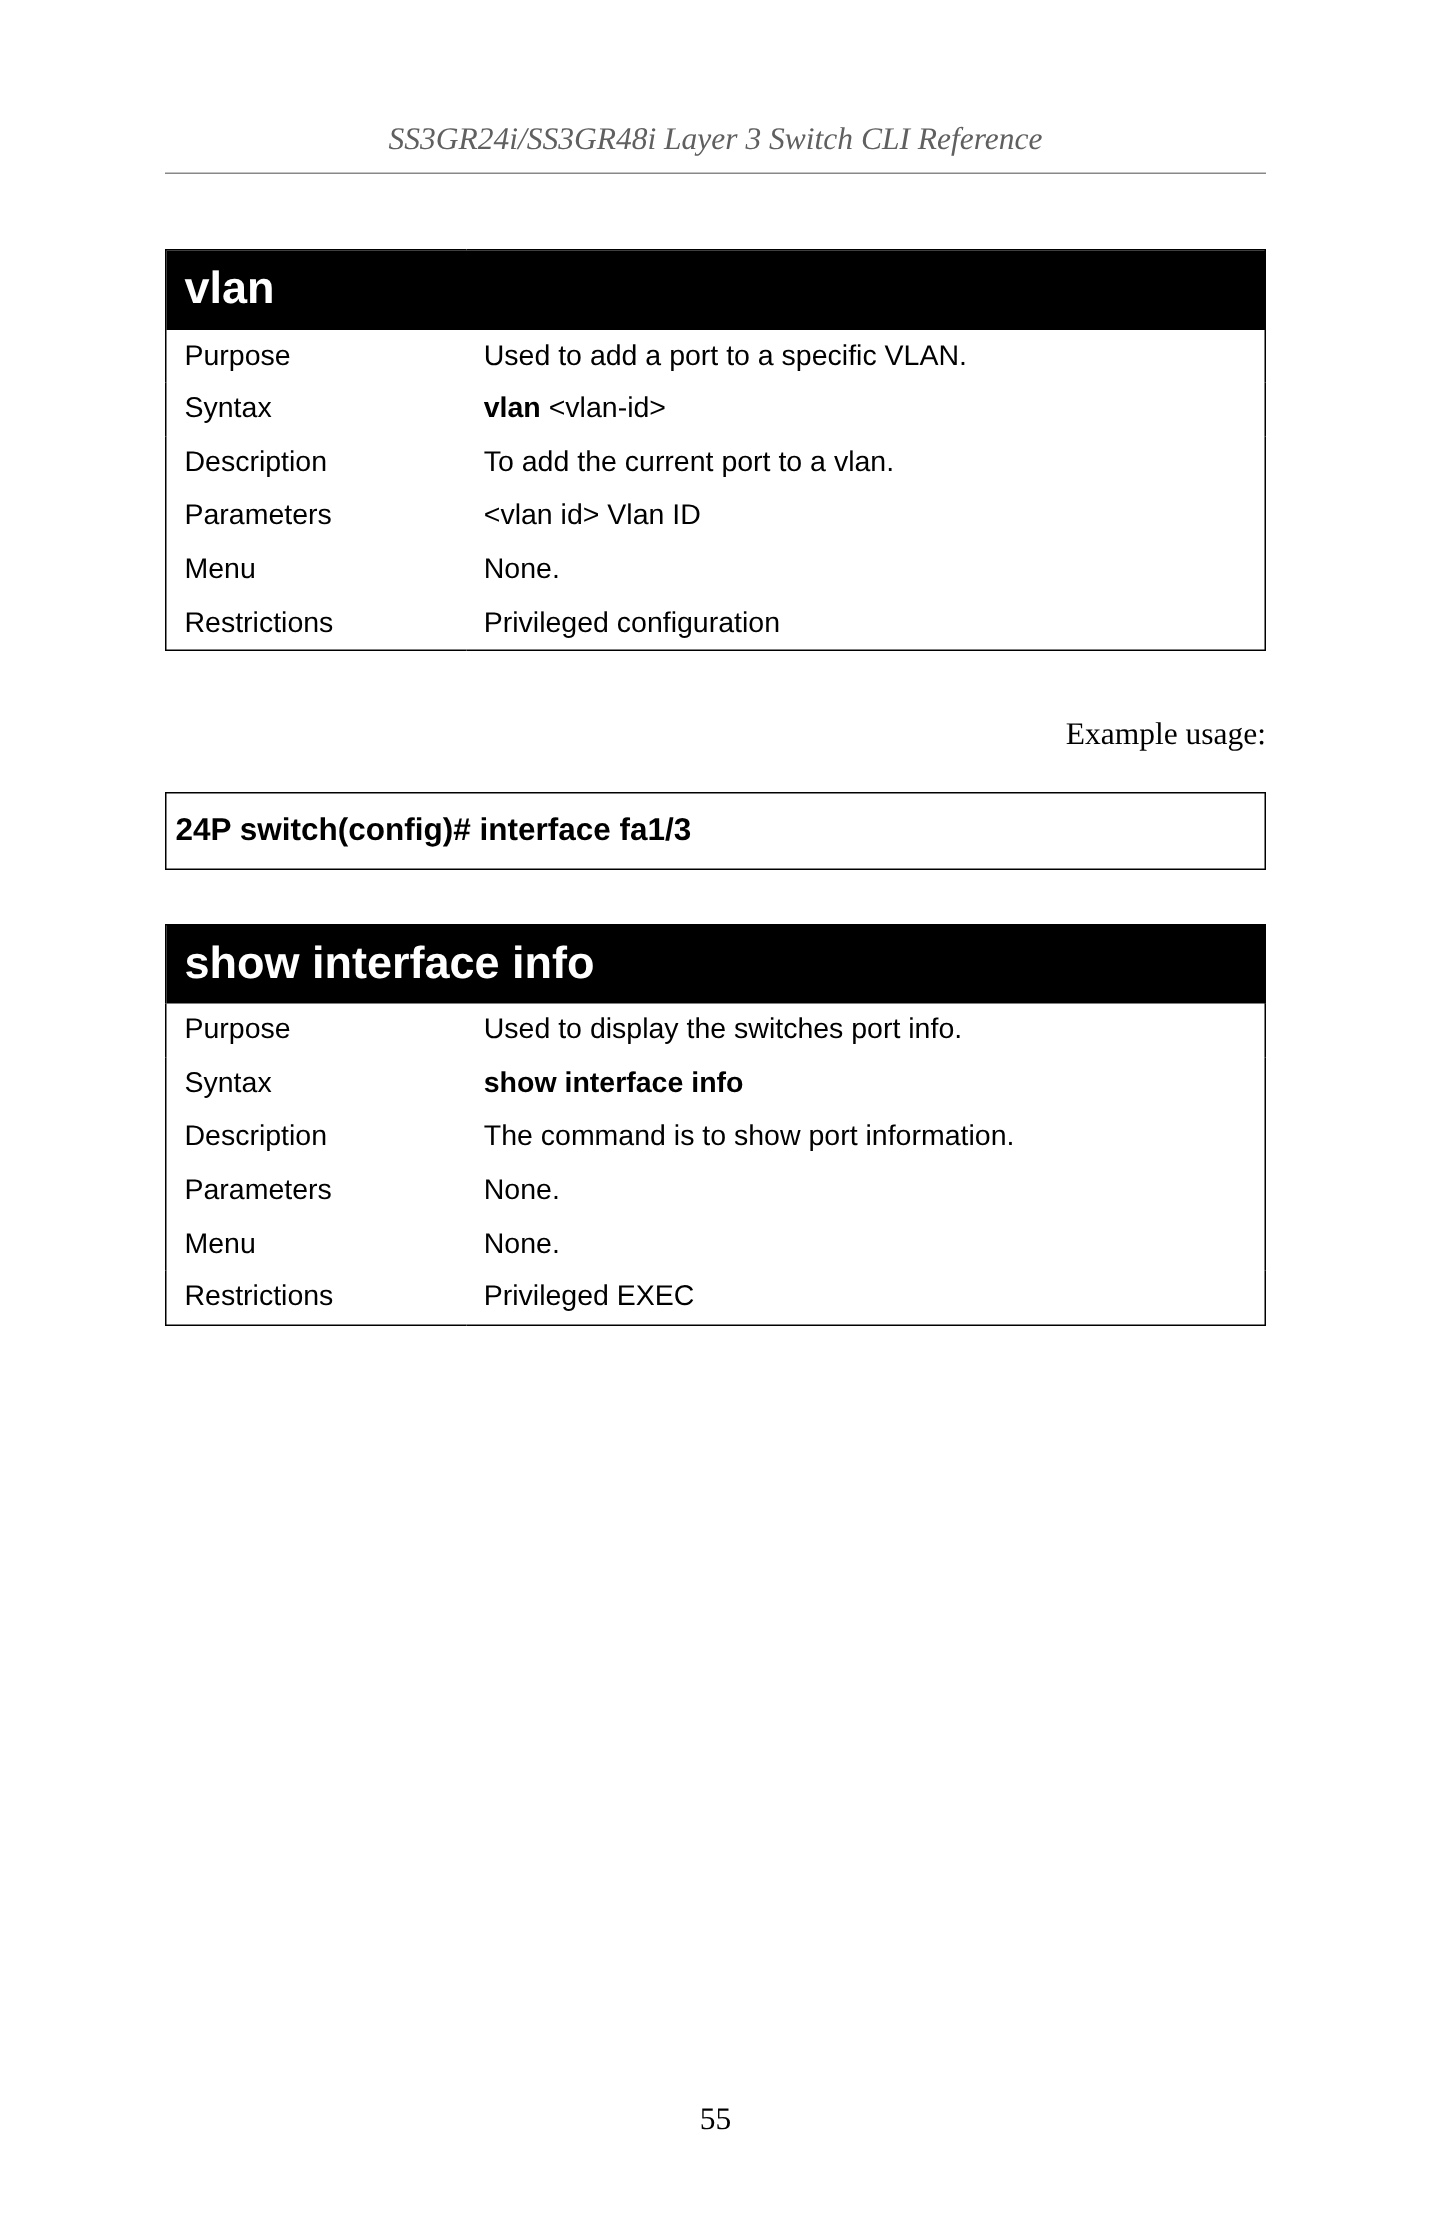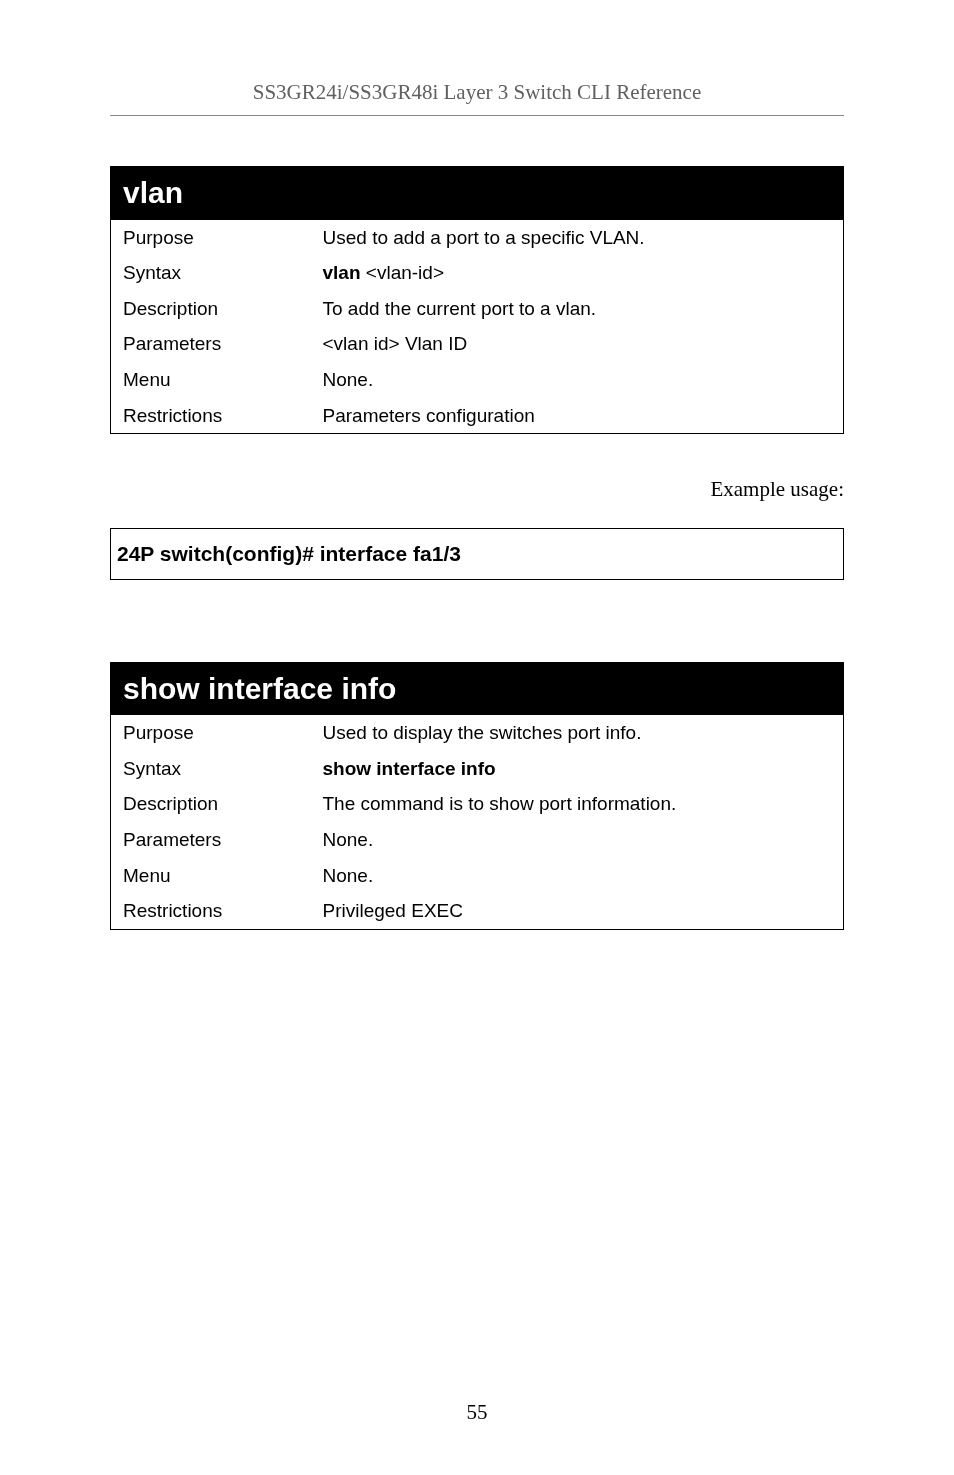--- a/index.html
+++ b/index.html
@@ -10,20 +10,21 @@
     font-family: "Times New Roman", Times, serif;
     color: #000000;
     padding: 80px 110px 60px 110px;
     position: relative;
   }
   .header-wrap {
     text-align: center;
     margin-bottom: 10px;
   }
   .header-title {
+    font-style: italic;
     font-size: 21px;
     color: #606060;
     font-family: "Times New Roman", Times, serif;
   }
   .header-rule {
     border: none;
     border-top: 1px solid #888888;
     margin-top: 4px;
     margin-bottom: 50px;
   }
@@ -59,21 +60,21 @@
     margin-bottom: 20px;
     text-align: right;
   }
   .code-box {
     border: 1.5px solid #000000;
     padding: 8px 6px 8px 6px;
     font-family: Arial, Helvetica, sans-serif;
     font-size: 21px;
     font-weight: bold;
     line-height: 1.6;
-    margin-bottom: 82px;
+    margin-bottom: 36px;
   }
   .page-num {
     position: absolute;
     bottom: 50px;
     left: 0;
     width: 100%;
     text-align: center;
     font-family: "Times New Roman", Times, serif;
     font-size: 21px;
   }
@@ -106,21 +107,21 @@
   <tr>
     <td class="col-label">Parameters</td>
     <td>&lt;vlan id&gt;  Vlan ID</td>
   </tr>
   <tr>
     <td class="col-label">Menu</td>
     <td>None.</td>
   </tr>
   <tr>
     <td class="col-label">Restrictions</td>
-    <td>Parameters configuration</td>
+    <td>Privileged configuration</td>
   </tr>
 </tbody>
   </table>
 
 <div class="body-text">
   <div>Example usage:</div>
 </div>
 
 <div class="code-box">
   <div>24P switch(config)# interface fa1/3</div>

